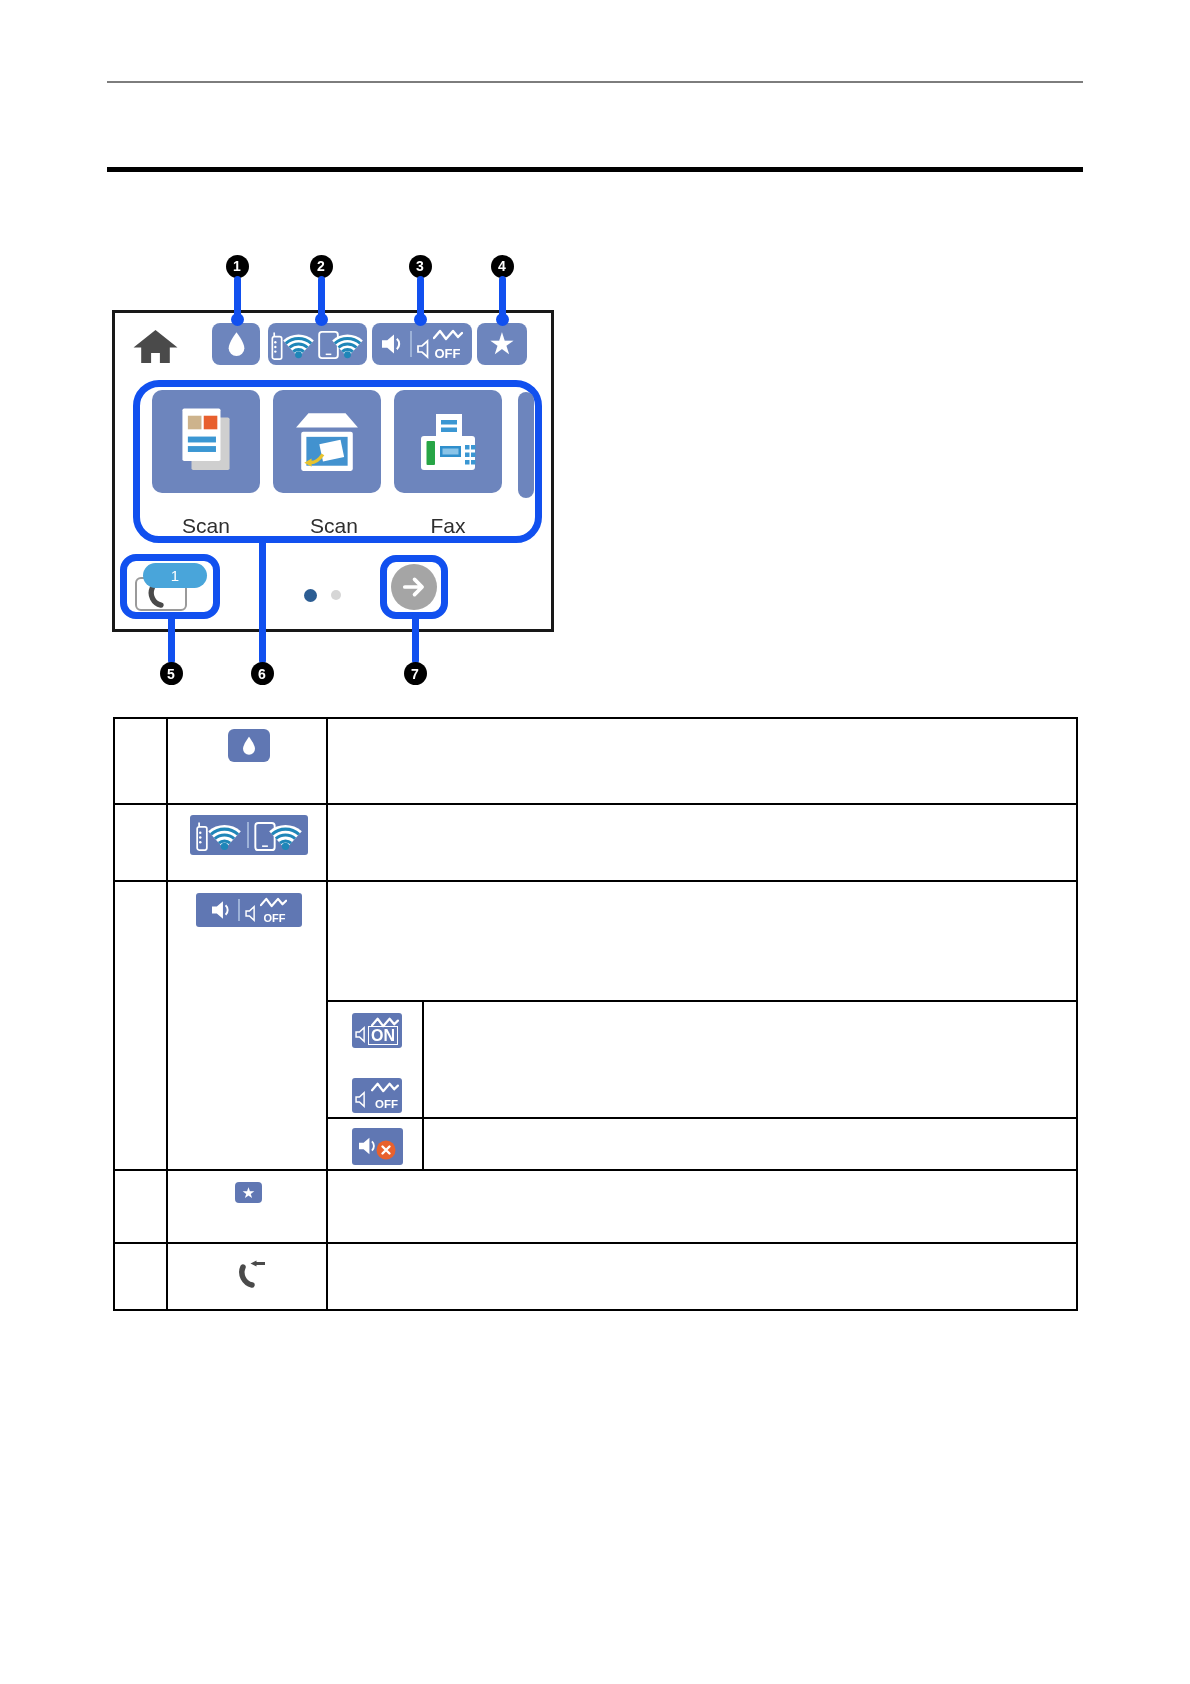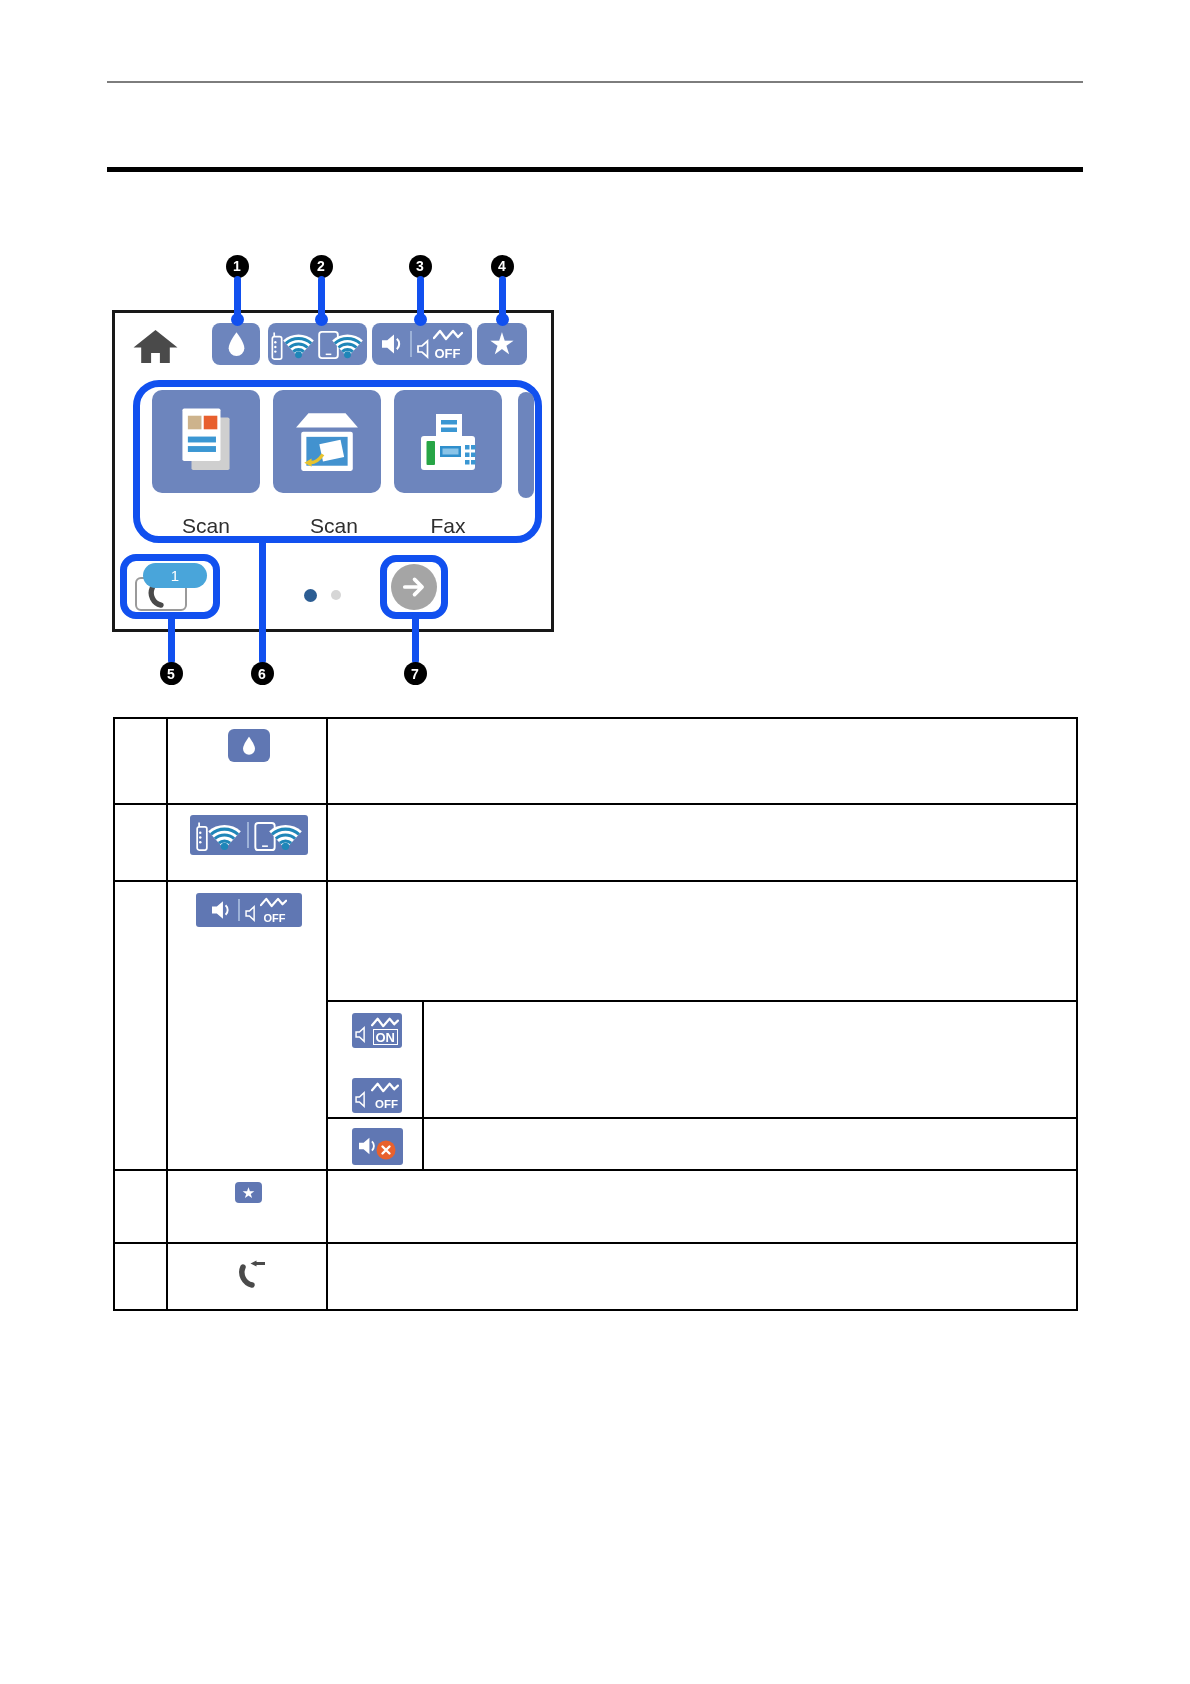--- a/index.html
+++ b/index.html
@@ -301,21 +301,21 @@
   </div>
 
   <div class="tbl-icon" style="left:352px;top:1013px;width:50px;height:35px;border-radius:3px;">
     <span class="quiet" style="width:44px;height:29px;">
       <svg class="spk" width="14" height="17" viewBox="0 0 16 20">
           <use href="#sym-speaker-out"></use>
         </svg>
       <svg class="zz" style="right:0;top:0;" width="28" height="12" viewBox="0 0 30 13">
           <use href="#sym-zigzag"></use>
         </svg>
-      <span class="qlabel qboxed" style="right:1px;bottom:0;font-size:13px;">ON</span>
+      <span class="qlabel qboxed" style="right:1px;bottom:0;font-size:16px;">ON</span>
     </span>
   </div>
 
   <div class="tbl-icon" style="left:352px;top:1078px;width:50px;height:35px;border-radius:3px;">
     <span class="quiet" style="width:44px;height:29px;">
       <svg class="spk" width="14" height="17" viewBox="0 0 16 20">
           <use href="#sym-speaker-out"></use>
         </svg>
       <svg class="zz" style="right:0;top:0;" width="28" height="12" viewBox="0 0 30 13">
           <use href="#sym-zigzag"></use>

